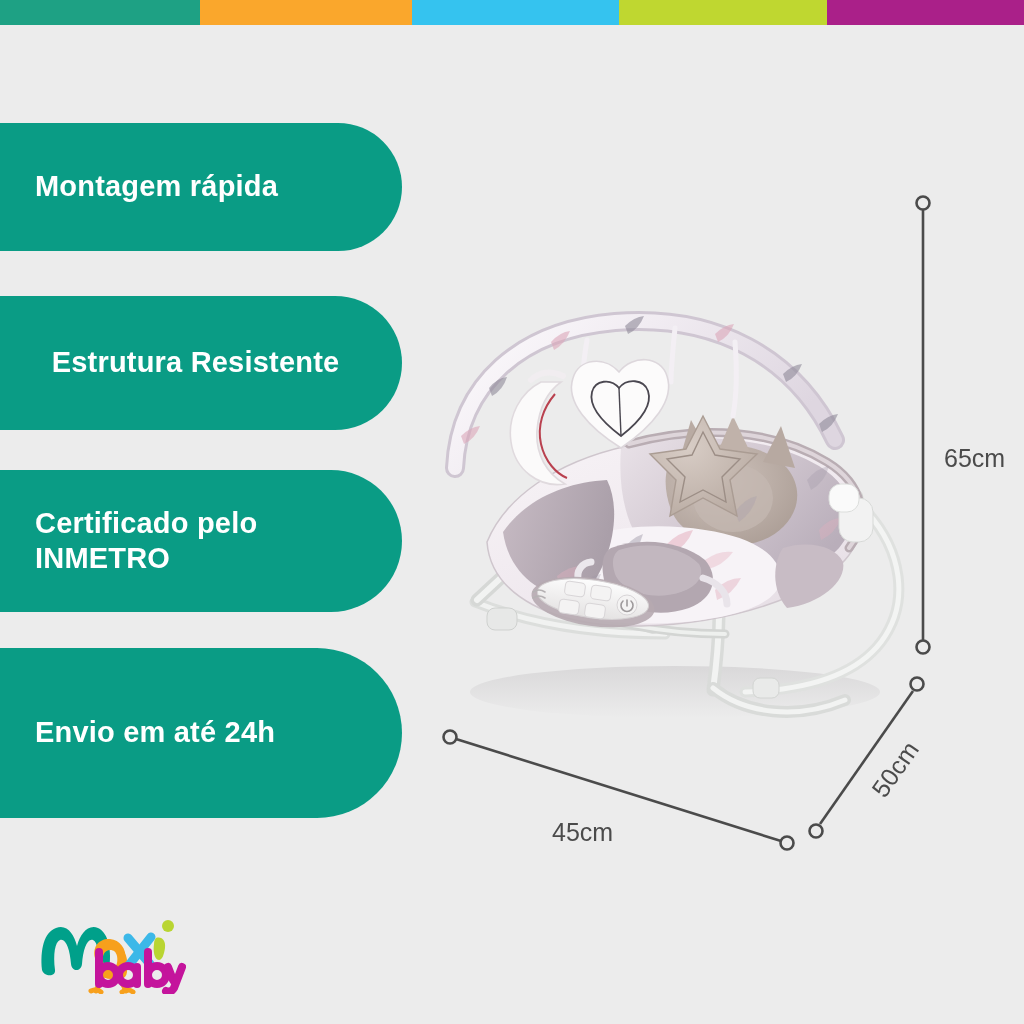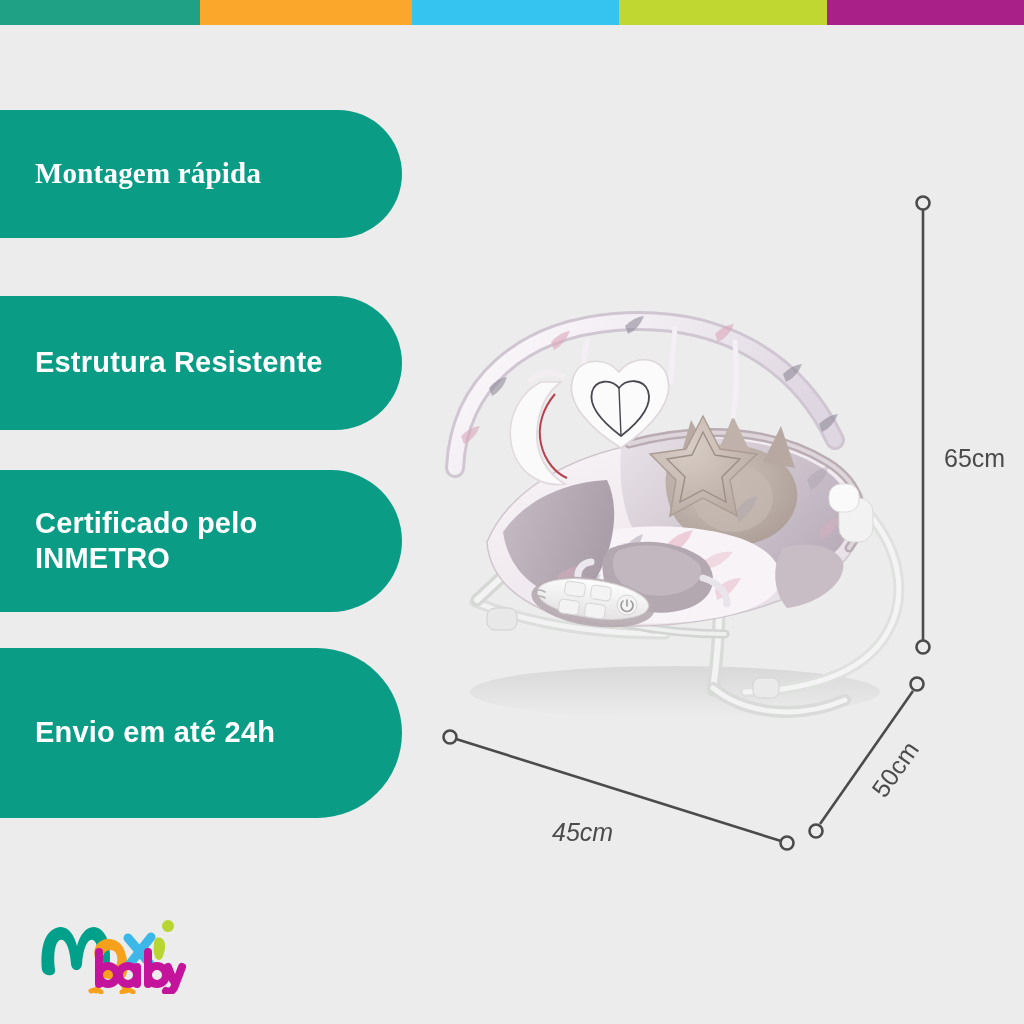--- a/index.html
+++ b/index.html
@@ -36,22 +36,22 @@
     align-items: center;
     box-sizing: border-box;
     padding-left: 35px;
     padding-right: 46px;
     color: #ffffff;
     font-weight: bold;
     font-size: 29px;
     line-height: 1.22;
     letter-spacing: 0.2px;
   }
-  #pill-0 { top: 110px;  width: 402px; height: 128px; font-family: Liberation Serif, serif; }
-  #pill-1 { top: 296px;  width: 402px; height: 134px; }
+  #pill-0 { top: 123px;  width: 402px; height: 128px; }
+  #pill-1 { top: 296px;  width: 402px; height: 134px; justify-content: center; }
   #pill-2 { top: 470px;  width: 402px; height: 142px; }
   #pill-3 { top: 648px;  width: 402px; height: 170px; }
   .pill-label { white-space: pre-line; }
 
   
   #product-photo {
     position: absolute;
     left: 415px;
     top: 230px;
     width: 510px;
@@ -68,21 +68,21 @@
   }
   #dimensions-layer svg { display: block; width: 1024px; height: 1024px; }
   .dim-text {
     position: absolute;
     color: #4b4b4b;
     font-size: 25px;
     font-family: "Liberation Sans", sans-serif;
     white-space: nowrap;
   }
   #dim-height-label { left: 944px; top: 444px; }
-  #dim-width-label  { left: 552px; top: 818px; font-style: italic; }
+  #dim-width-label  { left: 552px; top: 818px; }
   #dim-depth-label  {
     left: 866px; top: 786px;
     transform: rotate(-55deg);
     transform-origin: left top;
   }
 
   
   #brand-logo {
     position: absolute;
     left: 36px;

